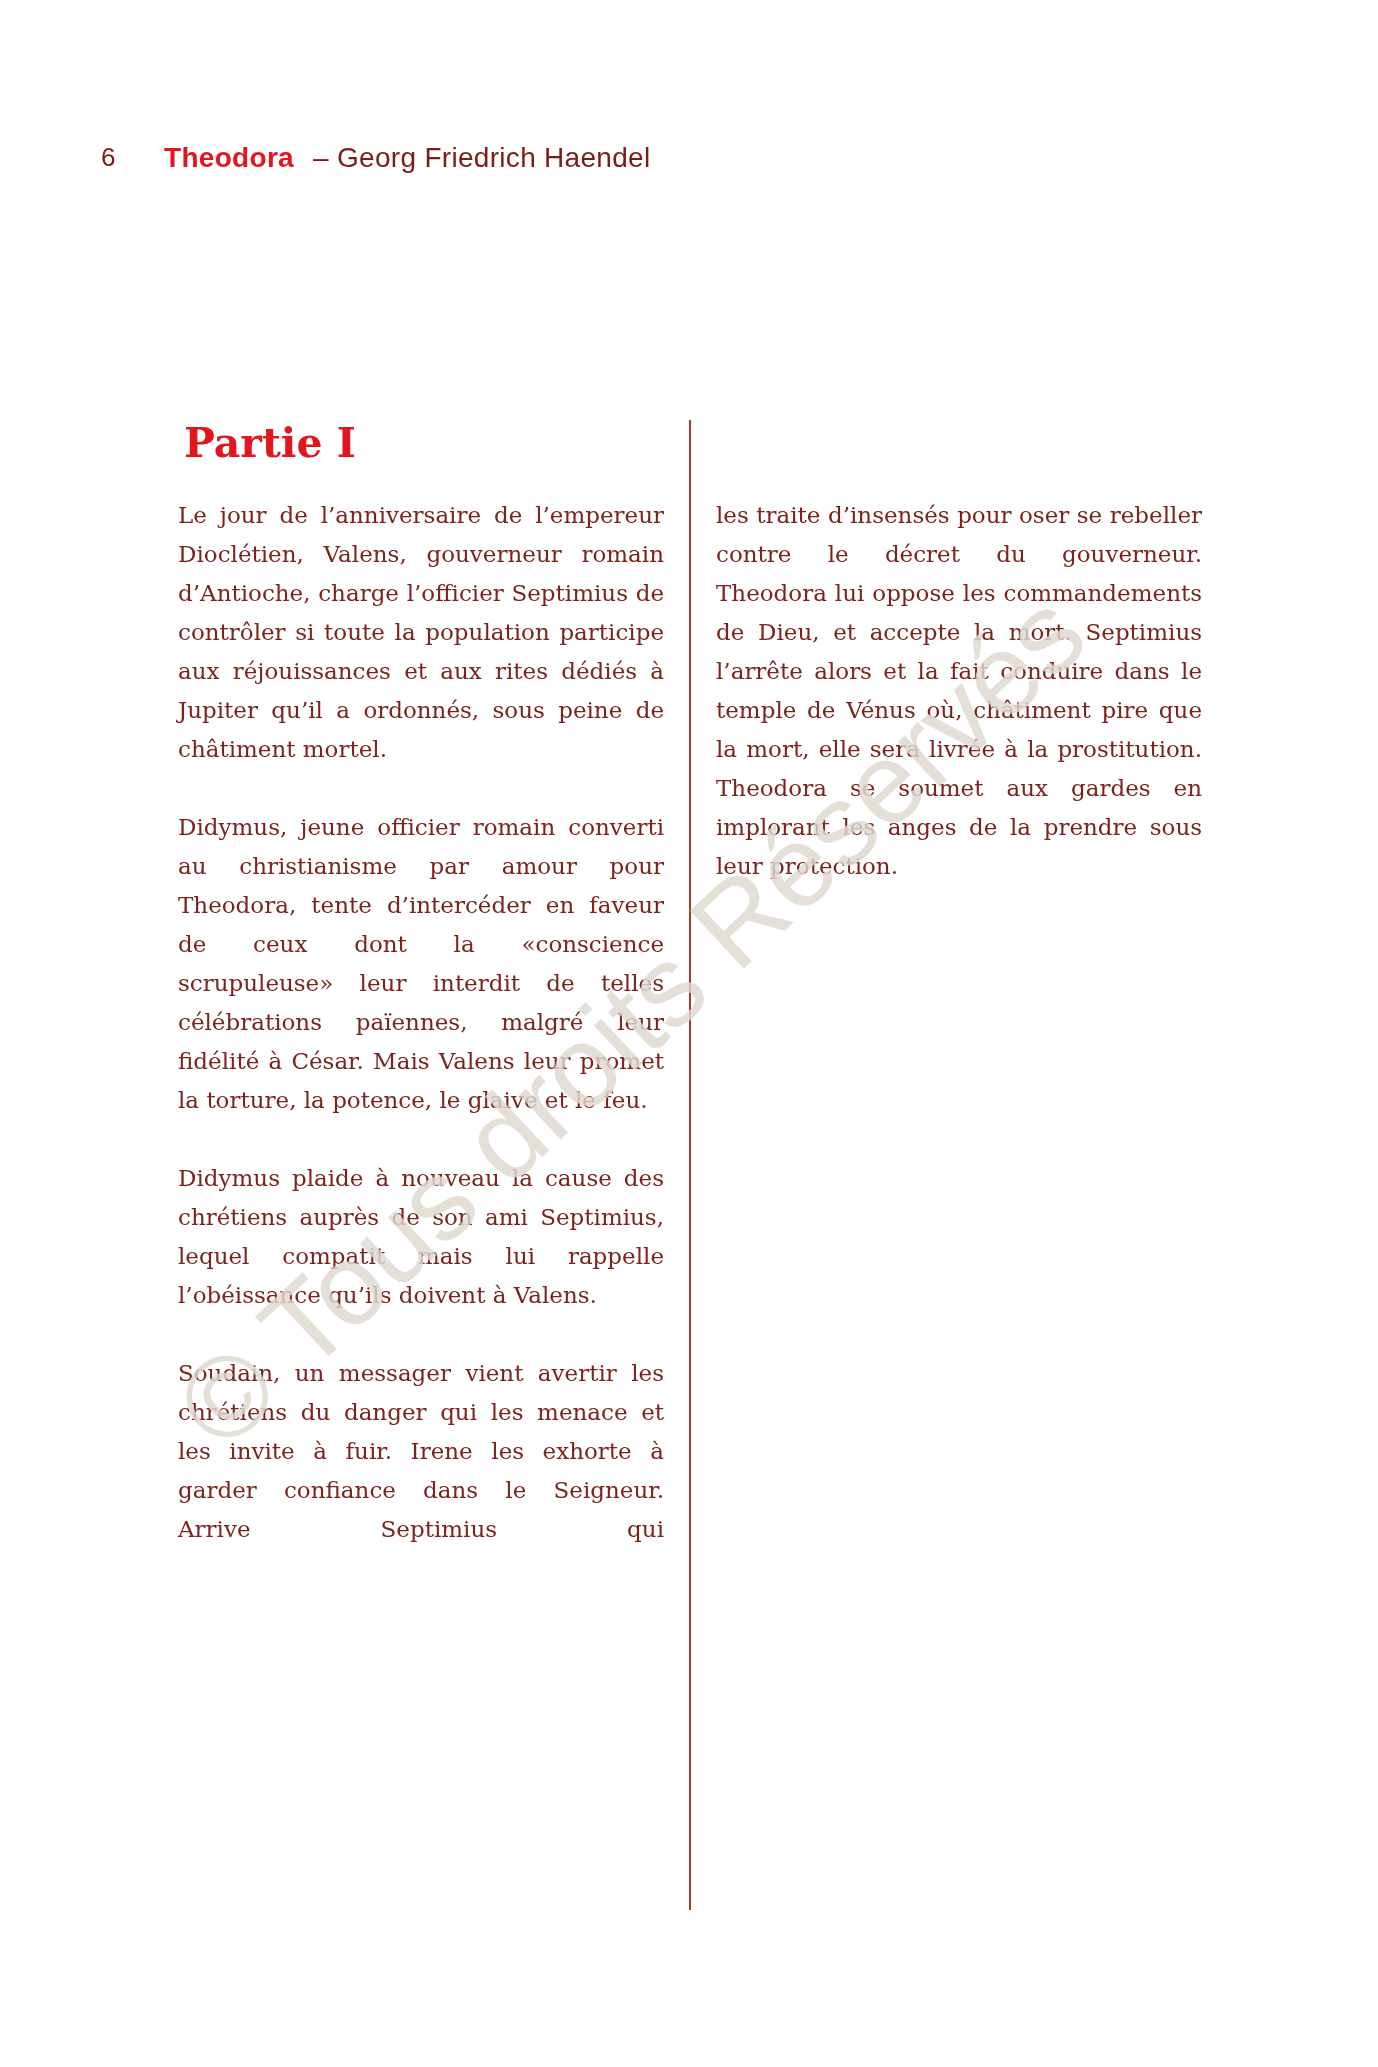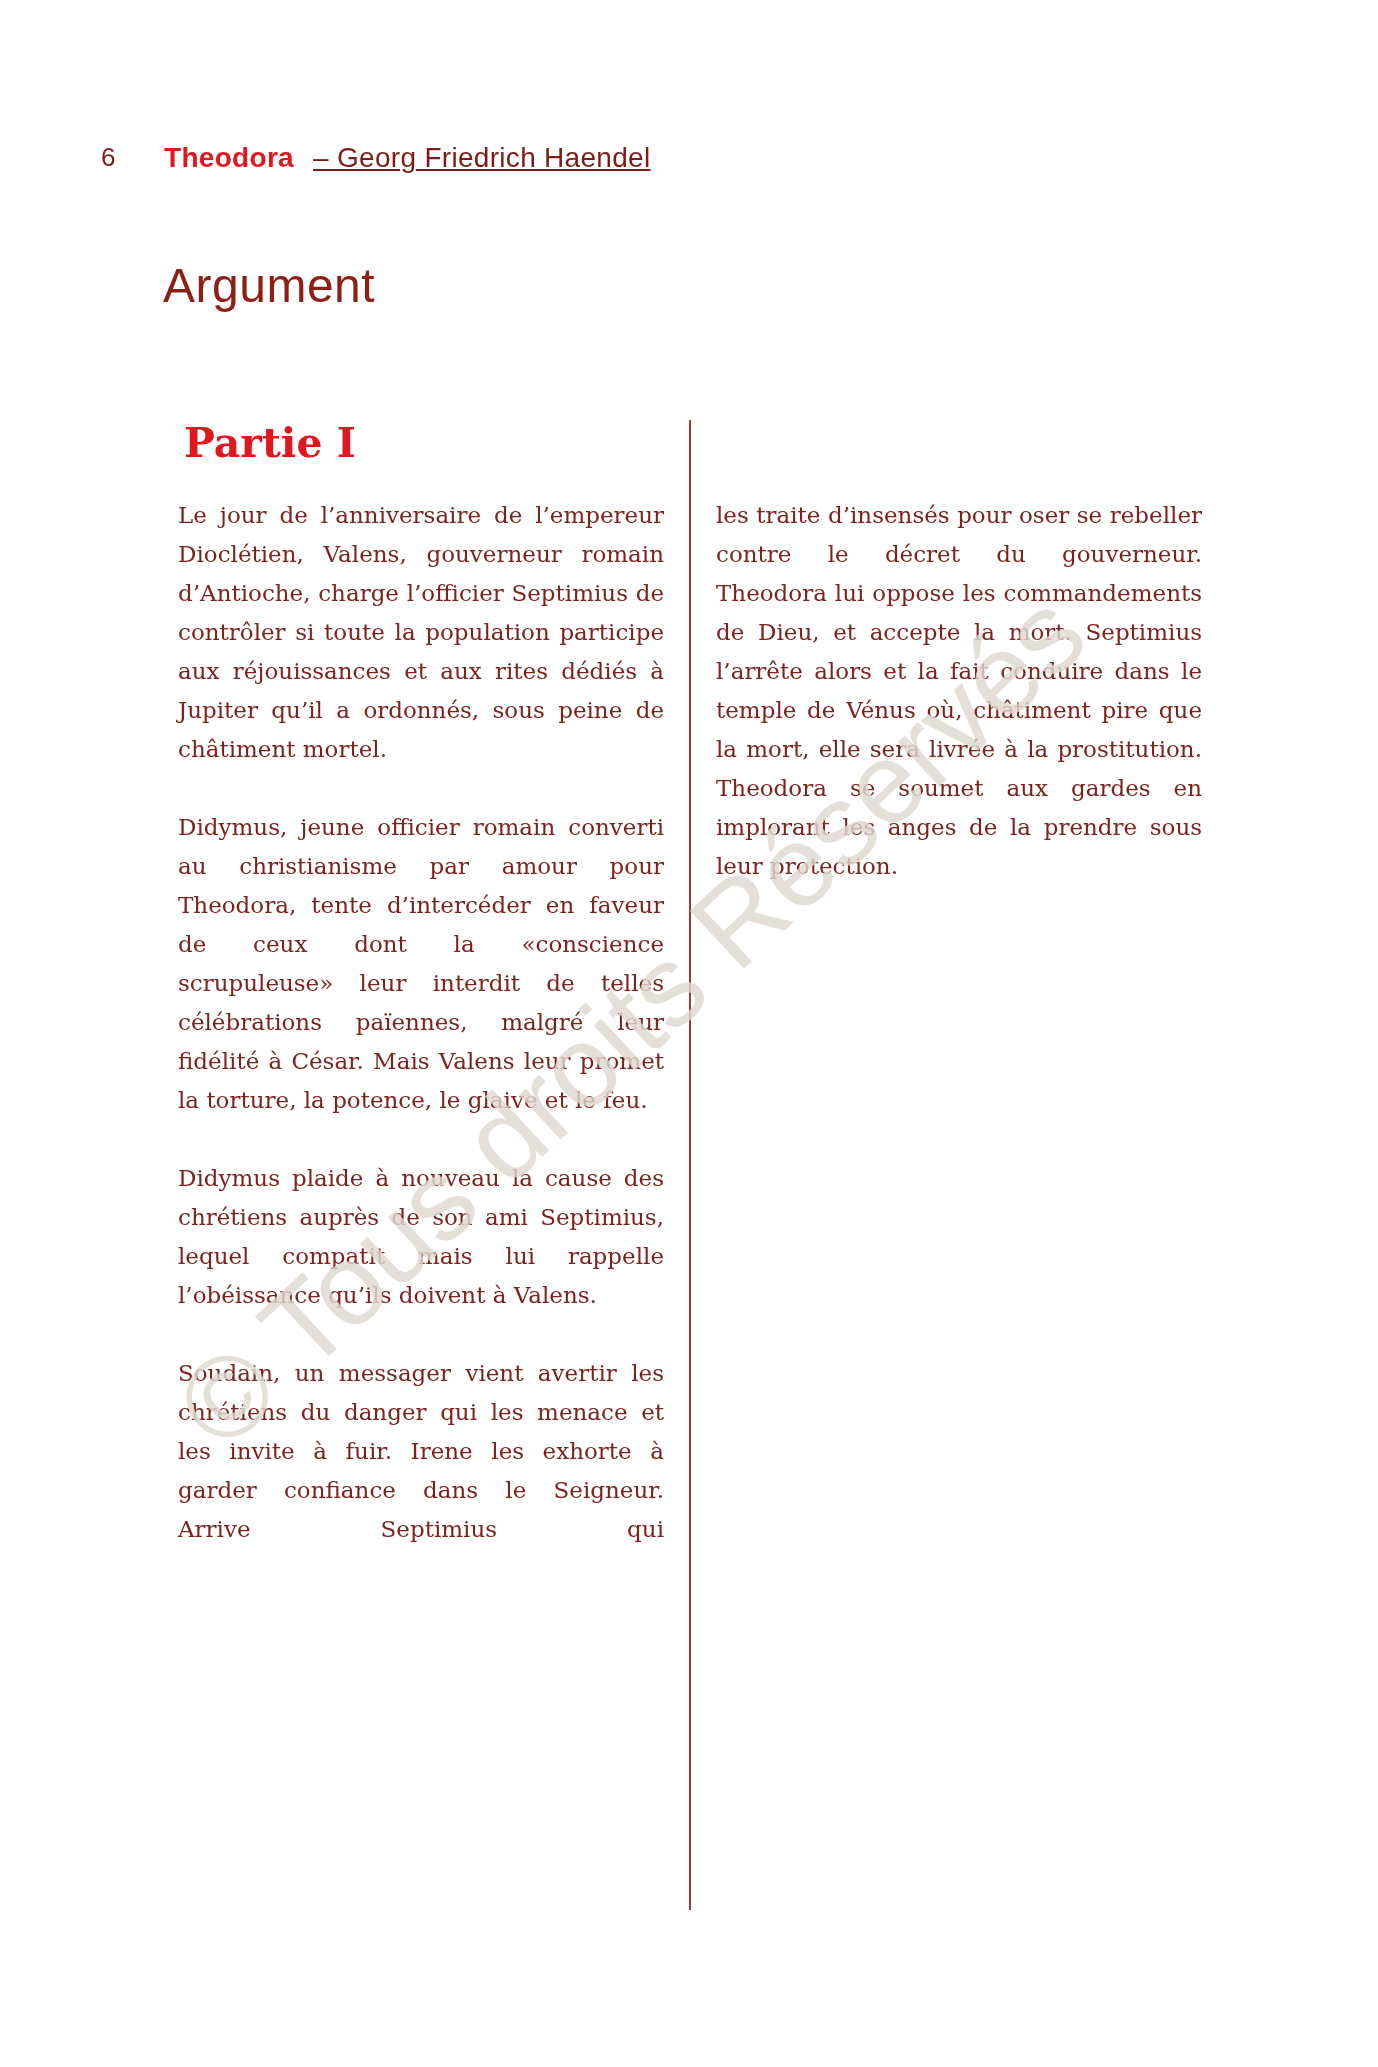--- a/index.html
+++ b/index.html
@@ -34,21 +34,21 @@
     font: 28px/1.2 "Liberation Sans", sans-serif;
     letter-spacing: 0.3px;
     color: #7c1c16;
     white-space: nowrap;
   }
   .book-title {
     color: #e2171e;
     font-weight: bold;
     margin-top: 44px;
   }
-  .book-author { margin-left: 11px; text-decoration: underline; }
+  .book-author { margin-left: 11px; }
 
   
   .page-title {
     position: absolute;
     left: 163px; top: 258px;
     margin: 0;
     font: 400 48px/1.15 "Liberation Sans", sans-serif;
     letter-spacing: 0.5px;
     color: #8e1f14;
   }
@@ -103,21 +103,20 @@
 <div class="page">
 
   <div class="running-header">
     <span class="page-num">6</span>
     <span class="book-line">
       <span class="book-title">Theodora</span>
       <span class="book-author">– Georg Friedrich Haendel</span>
     </span>
   </div>
 
-  <h1 class="page-title">Argument</h1>
 
   <h2 class="section-title">Partie I</h2>
 
   <div class="divider"></div>
 
   <div class="col col-left">
     <p>Le jour de l’anniversaire de l’empereur Dioclétien, Valens, gouverneur romain d’Antioche, charge l’officier Septimius de contrôler si toute la population participe aux réjouissances et aux rites dédiés à Jupiter qu’il a ordonnés, sous peine de châtiment mortel.</p>
     <p>Didymus, jeune officier romain converti au christianisme par amour pour Theodora, tente d’intercéder en faveur de ceux dont la «conscience scrupuleuse» leur interdit de telles célébrations païennes, malgré leur fidélité à César. Mais Valens leur promet la torture, la potence, le glaive et le feu.</p>
     <p>Didymus plaide à nouveau la cause des chrétiens auprès de son ami Septimius, lequel compatit mais lui rappelle l’obéissance qu’ils doivent à Valens.</p>
     <p class="continues">Soudain, un messager vient avertir les chrétiens du danger qui les menace et les invite à fuir. Irene les exhorte à garder confiance dans le Seigneur. Arrive Septimius qui</p>

